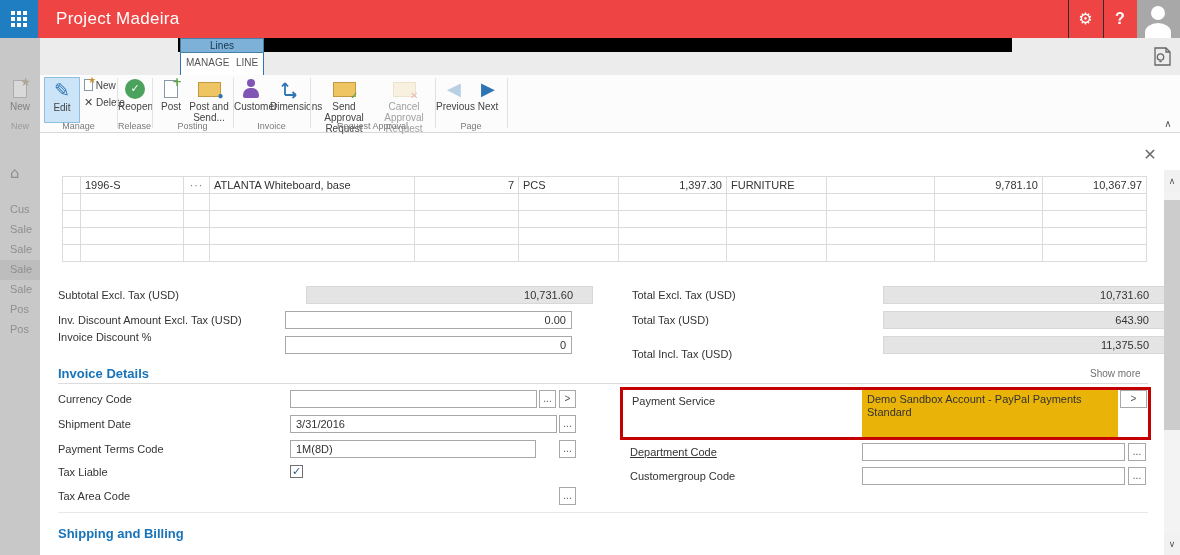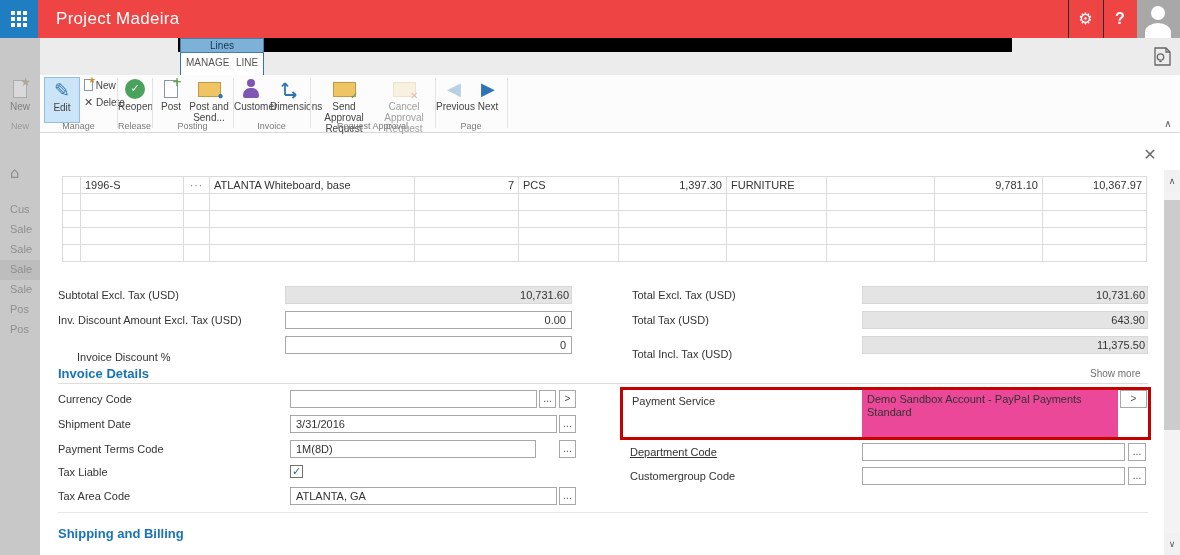--- a/index.html
+++ b/index.html
@@ -58,33 +58,33 @@
 
   table.lines { position:absolute; left:62px; top:176px; width:1084px; border-collapse:collapse; table-layout:fixed; font-size:11px; }
   table.lines td { border:1px solid #dbdbdb; height:17px; padding:0 4px; overflow:hidden; white-space:nowrap; }
   tr.sel td { background:#d2e8f8; }
   tr.sel td.menu { background:#bcd9ee; color:#49718f; }
   td.menu { text-align:center; color:#8a8a8a; letter-spacing:1px; cursor:pointer; }
   td.num { text-align:right; }
 
   .flabel { position:absolute; font-size:11px; color:#333; line-height:18px; white-space:nowrap; }
   .gfield { position:absolute; height:18px; background:#e4e4e4; border:1px solid #d8d8d8; font-size:11px; color:#333;
-            line-height:16px; text-align:right; padding:0 2px; }
+            line-height:16px; text-align:right; padding:0 19px;margin-left:21px; }
   .wfield { position:absolute; height:18px; background:#fff; border:1px solid #a8a8a8; font-size:11px; color:#333;
             line-height:16px; padding:0 5px; }
   .wfield.num { text-align:right; }
   .sqbtn { position:absolute; width:17px; height:18px; background:#fff; border:1px solid #a8a8a8; font-size:10px; color:#555;
            text-align:center; line-height:15px; cursor:pointer; }
   .heading { position:absolute; font-size:13px; color:#1873b9; font-weight:bold; }
   .hline { position:absolute; height:1px; background:#dcdcdc; }
   .showmore { position:absolute; font-size:10px; color:#707070; cursor:pointer;text-align:center; }
   .checkbox { position:absolute; width:13px; height:13px; background:#fff; border:1px solid #707070; font-size:11px;
               line-height:12px; text-align:center; color:#2b579a; font-weight:bold; cursor:pointer; }
   .redbox { position:absolute; left:620px; top:387px; width:531px; height:53px; border:3px solid #c40000; }
-  .psfield { position:absolute; left:862px; top:390px; width:256px; height:47px; background:#ec4899; font-size:11px;
+  .psfield { position:absolute; left:862px; top:390px; width:256px; height:47px; background:#eab308; font-size:11px;
              color:#333; padding:3px 5px; line-height:13px; }
   .custbtn { position:absolute; left:1022px; top:525px; width:126px; height:22px; background:#f2f2f2; border:1px solid #cfcfcf;
              font-size:10.5px; color:#333; text-align:center; line-height:20px; cursor:pointer; }
 
   
   .sideitem { position:absolute; left:10px; width:30px; font-size:11px; color:#8f8f8f; white-space:nowrap; overflow:hidden; cursor:pointer; }
   .sidesel { position:absolute; left:0; top:260px; width:40px; height:20px; background:#bdbdbd; }
 
   
   .scrollbar { position:absolute; left:1164px; top:170px; width:16px; height:385px; background:#f3f3f3; }
@@ -334,21 +334,21 @@
           <td></td>
           <td></td>
         </tr>
   </tbody>
     </table>
 
   <span class="flabel" style="left:58px; top:286px;">Subtotal Excl. Tax (USD)</span>
   <div class="gfield" style="left:285px; top:286px; width:287px;">10,731.60</div>
   <span class="flabel" style="left:58px; top:311px;">Inv. Discount Amount Excl. Tax (USD)</span>
   <div class="wfield num" style="left:285px; top:311px; width:287px;">0.00</div>
-  <span class="flabel" style="left:58px; top:348px;margin-left:19px;">Invoice Discount %</span>
+  <span class="flabel" style="left:58px; top:328px;">Invoice Discount %</span>
   <div class="wfield num" style="left:285px; top:336px; width:287px;">0</div>
 
   <span class="flabel" style="left:632px; top:286px;">Total Excl. Tax (USD)</span>
   <div class="gfield" style="left:862px; top:286px; width:286px;">10,731.60</div>
   <span class="flabel" style="left:632px; top:311px;">Total Tax (USD)</span>
   <div class="gfield" style="left:862px; top:311px; width:286px;">643.90</div>
   <span class="flabel" style="left:632px; top:336px;margin-top:9px;">Total Incl. Tax (USD)</span>
   <div class="gfield" style="left:862px; top:336px; width:286px;">11,375.50</div>
 
   <span class="heading" style="left:58px; top:366px;">Invoice Details</span>
@@ -365,21 +365,20 @@
   <div class="sqbtn" style="left:559px; top:415px;">...</div>
 
   <span class="flabel" style="left:58px; top:440px;">Payment Terms Code</span>
   <div class="wfield" style="left:290px; top:440px; width:246px;">1M(8D)</div>
   <div class="sqbtn" style="left:559px; top:440px;">...</div>
 
   <span class="flabel" style="left:58px; top:463px;">Tax Liable</span>
   <div class="checkbox glyph" style="left:290px; top:465px;">✓</div>
 
   <span class="flabel" style="left:58px; top:487px;">Tax Area Code</span>
-  <div class="wfield" style="left:290px; top:487px; width:267px;">ATLANTA, GA</div>
   <div class="sqbtn" style="left:559px; top:487px;">...</div>
 
   <div class="redbox"></div>
   <span class="flabel" style="left:632px; top:392px;">Payment Service</span>
   <div class="psfield">Demo Sandbox Account - PayPal Payments Standard</div>
   <div class="sqbtn" style="left:1120px; top:390px; width:27px;">&gt;</div>
 
   <span class="flabel" style="left:630px; top:443px;text-decoration:underline;">Department Code</span>
   <div class="wfield" style="left:862px; top:443px; width:263px;"></div>
   <div class="sqbtn" style="left:1128px; top:443px; width:18px;">...</div>

